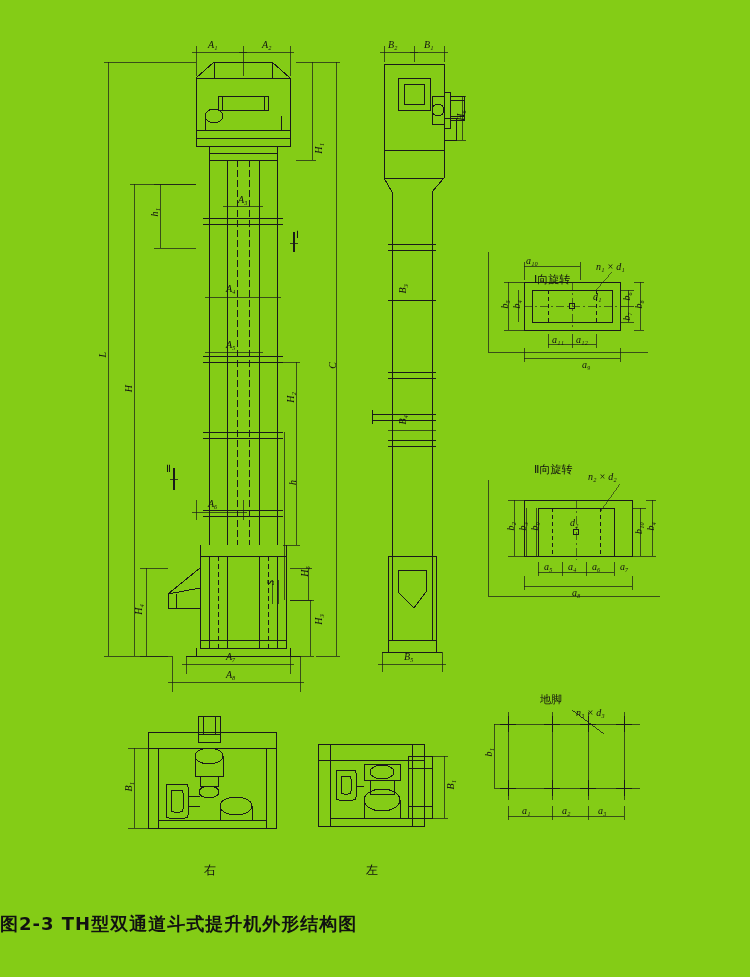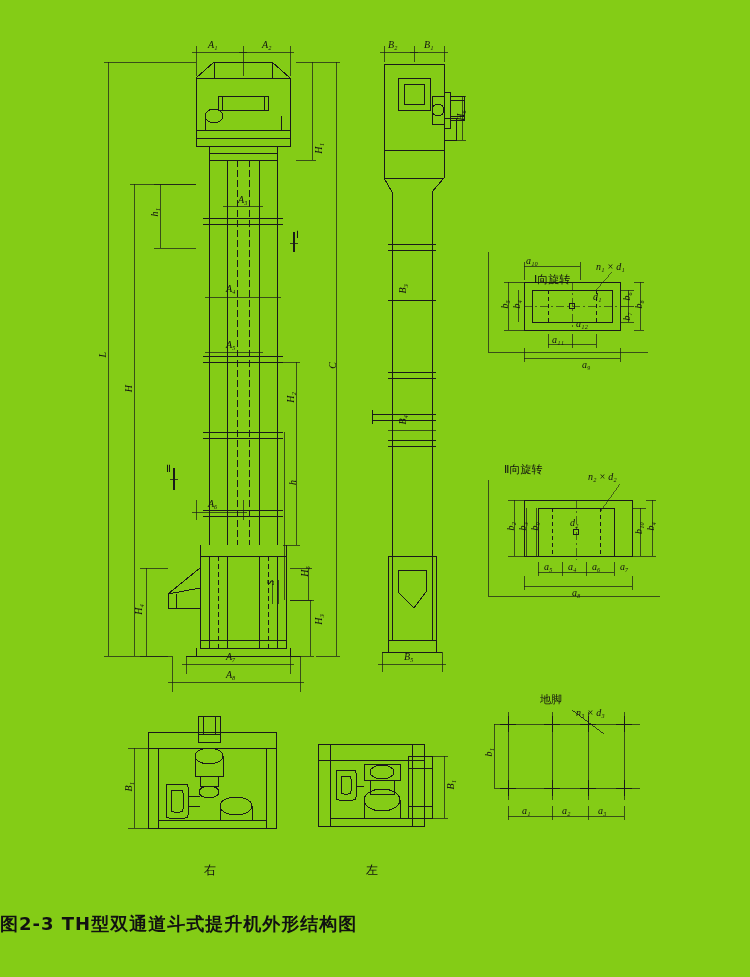--- a/index.html
+++ b/index.html
@@ -372,24 +372,24 @@
   <span class="cn" style="left:534px; top:248px;margin-top:24px;">Ⅰ向旋转</span>
   <span class="lbl" style="left:526px; top:256px;font-style:italic;">a₁₀</span>
   <span class="lbl" style="left:596px; top:262px;">n₁ × d₁</span>
   <span class="lbl" style="left:593px; top:292px;">d₁</span>
   <span class="lbl lbl-up" style="left:500px; top:300px;">b₅</span>
   <span class="lbl lbl-up" style="left:512px; top:300px;">b₄</span>
   <span class="lbl lbl-up" style="left:622px; top:292px;">b₆</span>
   <span class="lbl lbl-up" style="left:622px; top:312px;">b₇</span>
   <span class="lbl lbl-up" style="left:634px; top:300px;">b₈</span>
   <span class="lbl" style="left:552px; top:335px;">a₁₁</span>
-  <span class="lbl" style="left:576px; top:319px;">a₁₂</span>
+  <span class="lbl" style="left:576px; top:335px;">a₁₂</span>
   <span class="lbl" style="left:582px; top:360px;">a₉</span>
 
-  <span class="cn" style="left:504px; top:462px;">Ⅱ向旋转</span>
+  <span class="cn" style="left:534px; top:462px;">Ⅱ向旋转</span>
   <span class="lbl" style="left:588px; top:472px;">n₂ × d₂</span>
   <span class="lbl" style="left:570px; top:518px;">d₂</span>
   <span class="lbl lbl-up" style="left:506px; top:522px;">b₂</span>
   <span class="lbl lbl-up" style="left:518px; top:522px;">b₃</span>
   <span class="lbl lbl-up" style="left:530px; top:522px;">b₉</span>
   <span class="lbl lbl-up" style="left:634px; top:522px;">b₁₀</span>
   <span class="lbl lbl-up" style="left:646px; top:522px;">b₄</span>
   <span class="lbl" style="left:544px; top:562px;">a₅</span>
   <span class="lbl" style="left:568px; top:562px;">a₄</span>
   <span class="lbl" style="left:592px; top:562px;">a₆</span>

